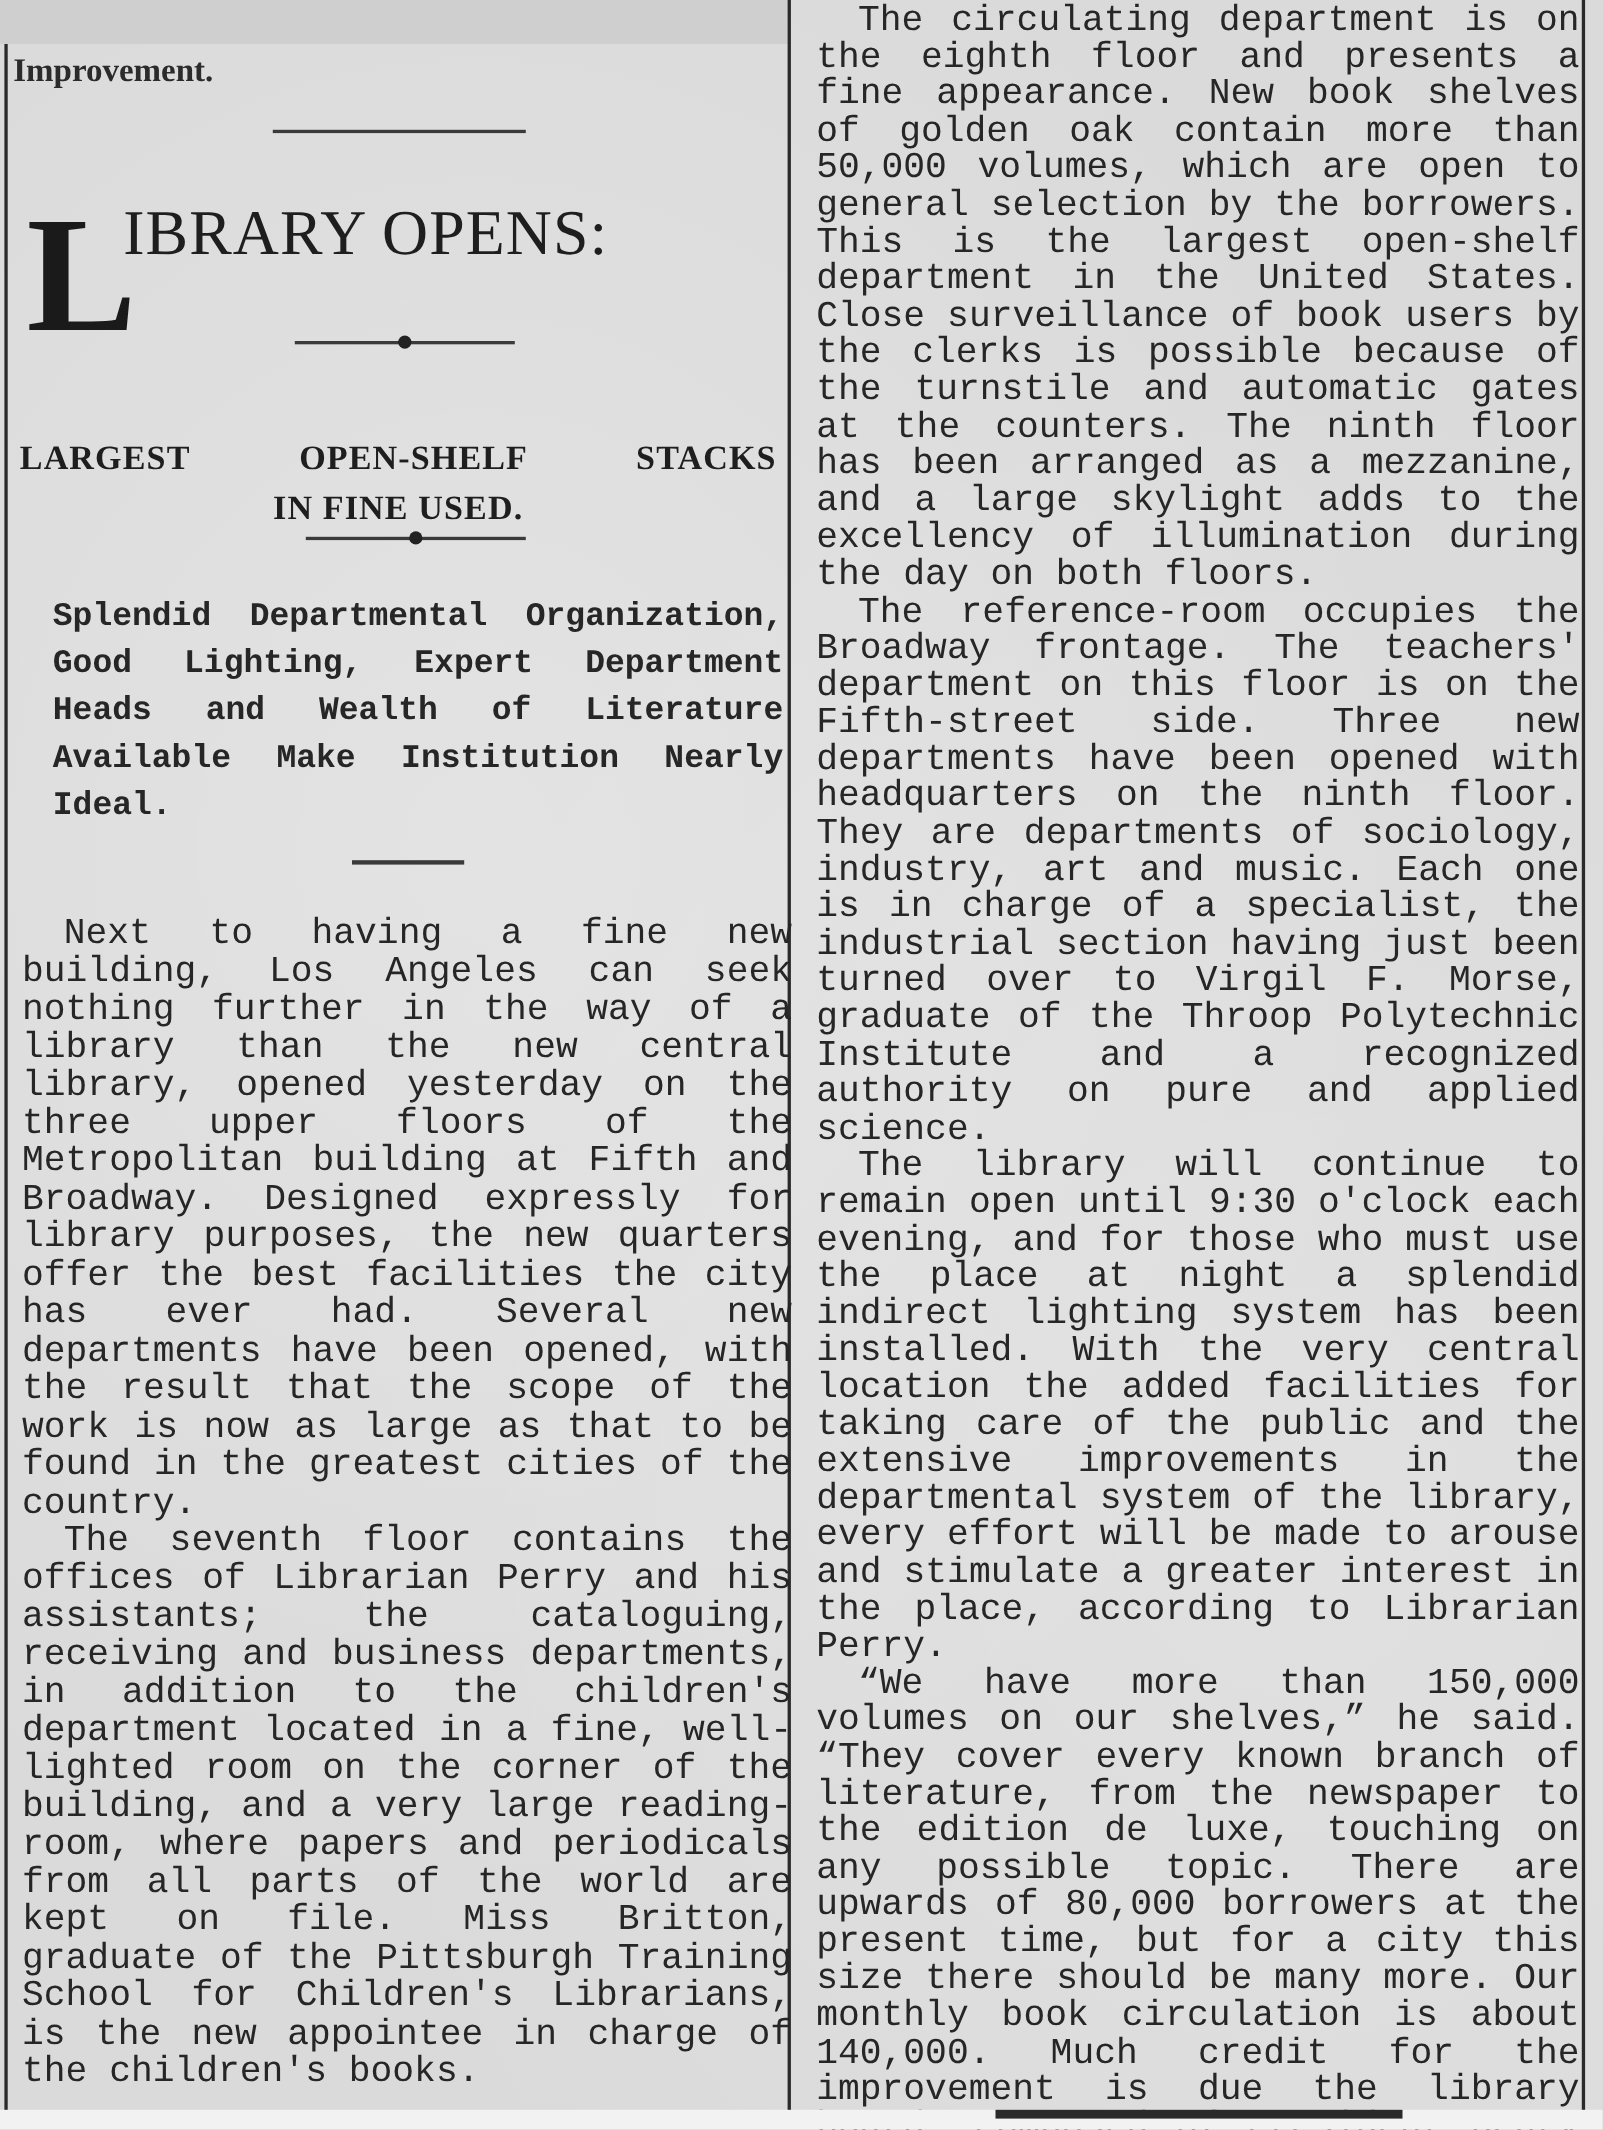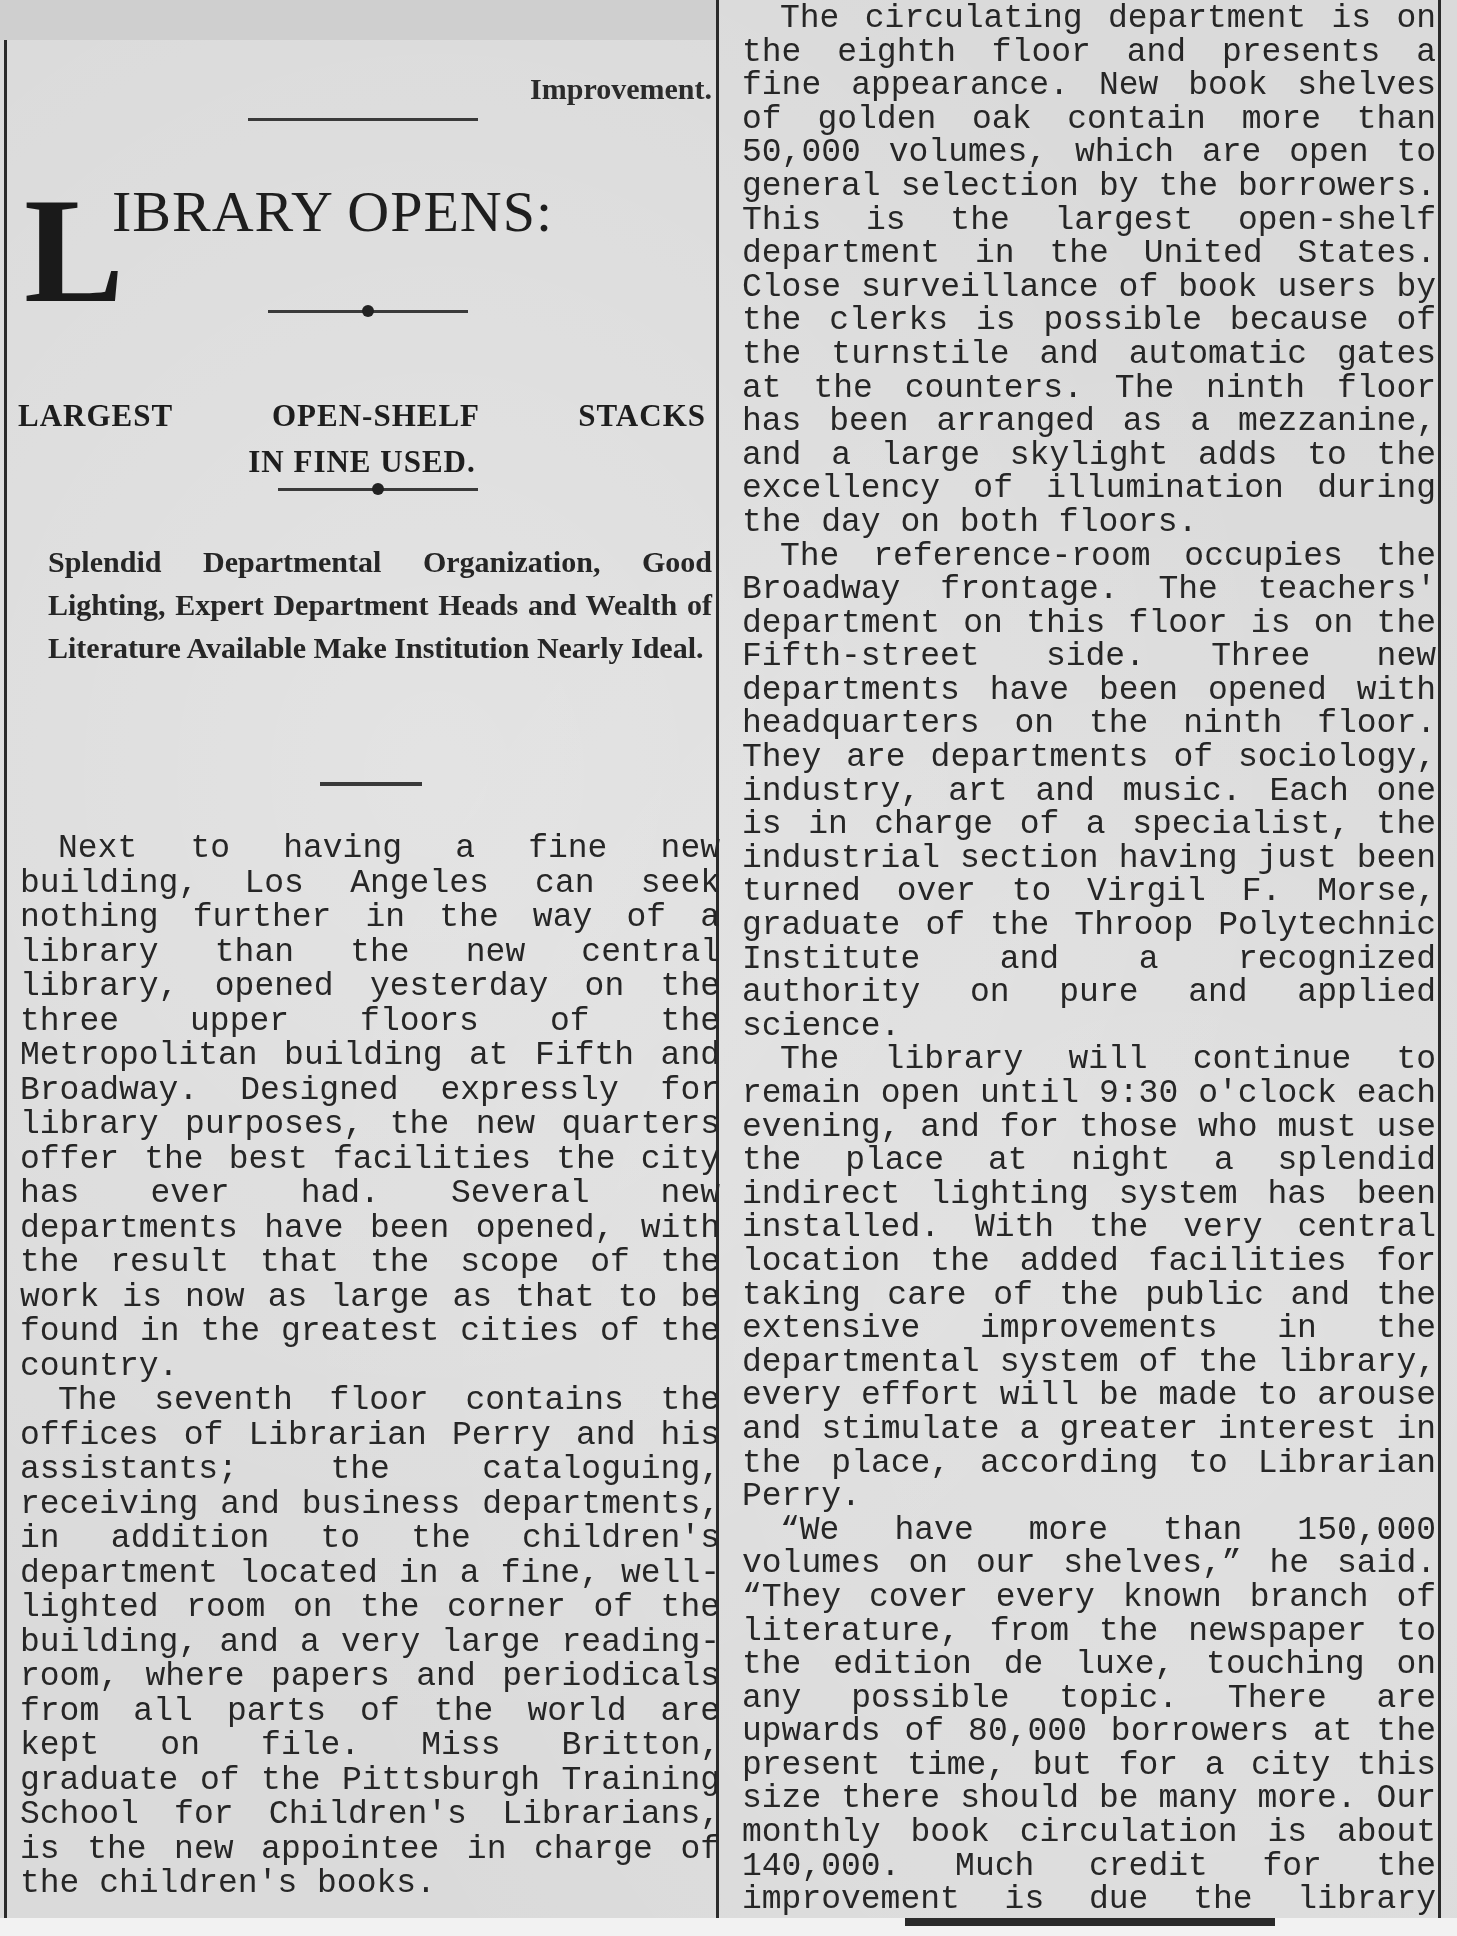--- a/index.html
+++ b/index.html
@@ -21,21 +21,21 @@
   .bottom-strip { position:absolute; left:0; top:1918px; width:1457px; height:18px; background:#f2f2f2; }
   .vrule { position:absolute; top:0; width:3px; background:#2a2a2a; }
   .vrule.left { left:4px; top:40px; height:1880px; width:3px; }
   .vrule.mid { left:716px; height:1920px; }
   .vrule.right { left:1438px; height:1920px; }
 
   .col-left { position:absolute; left:12px; top:0; width:700px; }
   .col-right { position:absolute; left:738px; top:0; width:700px; }
 
   .kicker {
-    position:absolute; top:72px; left:0; width:700px; text-align:right;
+    position:absolute; top:48px; left:0; width:700px; text-align:left;
     font-family:"Liberation Serif", serif; font-weight:bold; font-size:30px; color:#2b2b2b;
   }
   .rule-line { position:absolute; height:3px; background:#3a3a3a; }
   .ornament { position:absolute; height:3px; background:#3a3a3a; }
   .ornament::after {
     content:""; position:absolute; left:50%; top:-5px; width:12px; height:12px; margin-left:-6px;
     background:#222; border-radius:50%;
   }
   .headline-wrap { position:absolute; top:180px; left:0; width:700px; height:140px; }
   .dropcap {
@@ -53,21 +53,21 @@
     letter-spacing:1px; white-space:nowrap;
   }
   .subhead {
     position:absolute; top:365px; left:0; width:700px; text-align:center;
     font-family:"Liberation Serif", serif; font-weight:bold; font-size:31px; line-height:46px;
     letter-spacing:1px; color:#1e1e1e;
   }
   .subhead .l1 { display:block; text-align:justify; text-align-last:justify; padding:0 6px;margin-top:28px; }
   .summary {
     position:absolute; top:540px; left:36px; width:664px;
-    font-family:Liberation Serif, serif; font-weight:bold; font-size:30px; line-height:43px;
+    font-family:Liberation Mono, monospace; font-weight:bold; font-size:30px; line-height:43px;
     color:#262626; text-align:justify;
   }
   .body-text {
     font-family:"Liberation Mono", monospace;
     font-size:33px; color:#262626; text-align:justify;
   }
   .body-text p { margin:0; text-indent:38px; }
   .left-body { position:absolute; top:832px; left:8px; width:700px; line-height:34.5px; }
   .right-body { position:absolute; top:2px; left:4px; width:694px; line-height:33.6px; }
   .end-rule { position:absolute; left:905px; top:1918px; width:370px; height:8px; background:#2a2a2a; }

